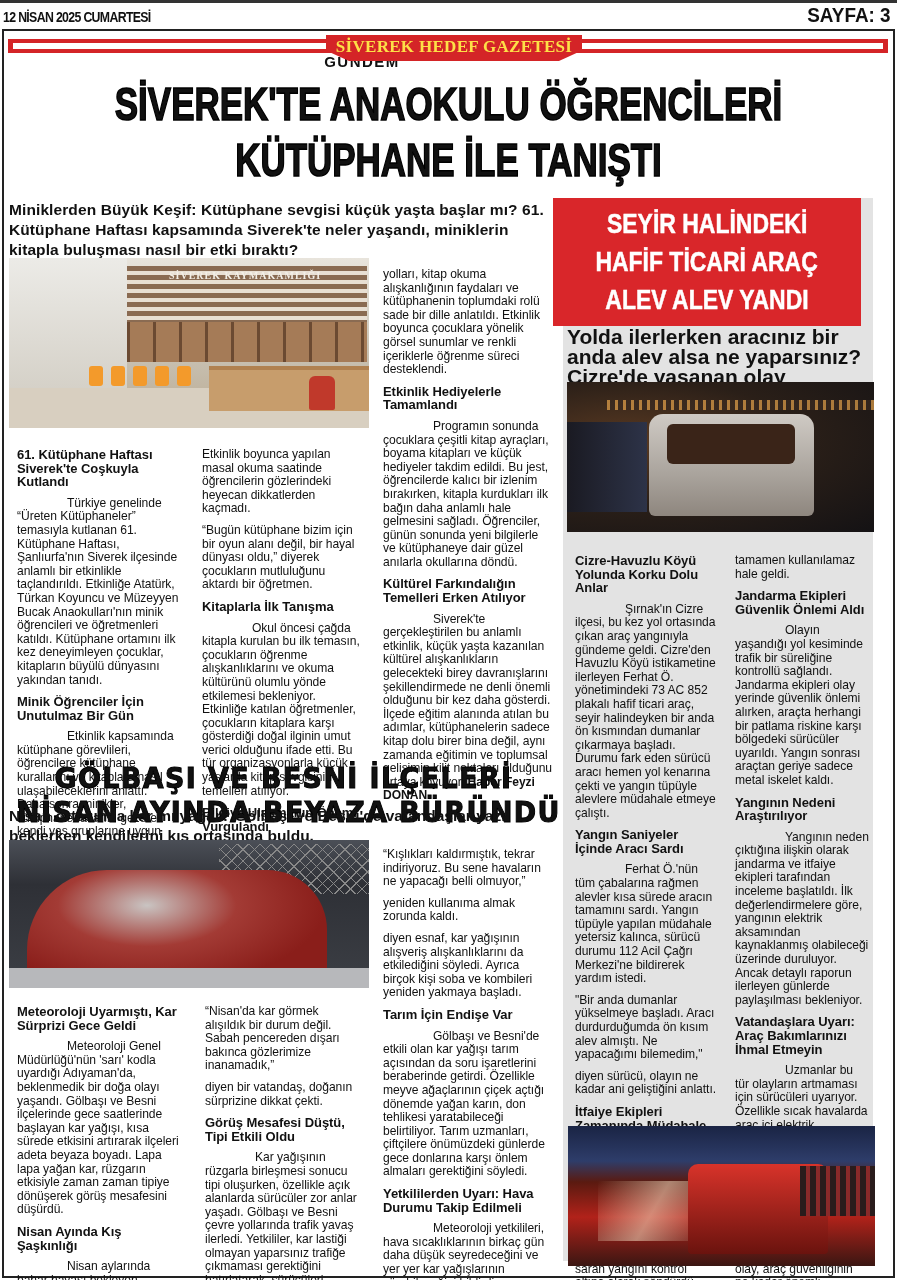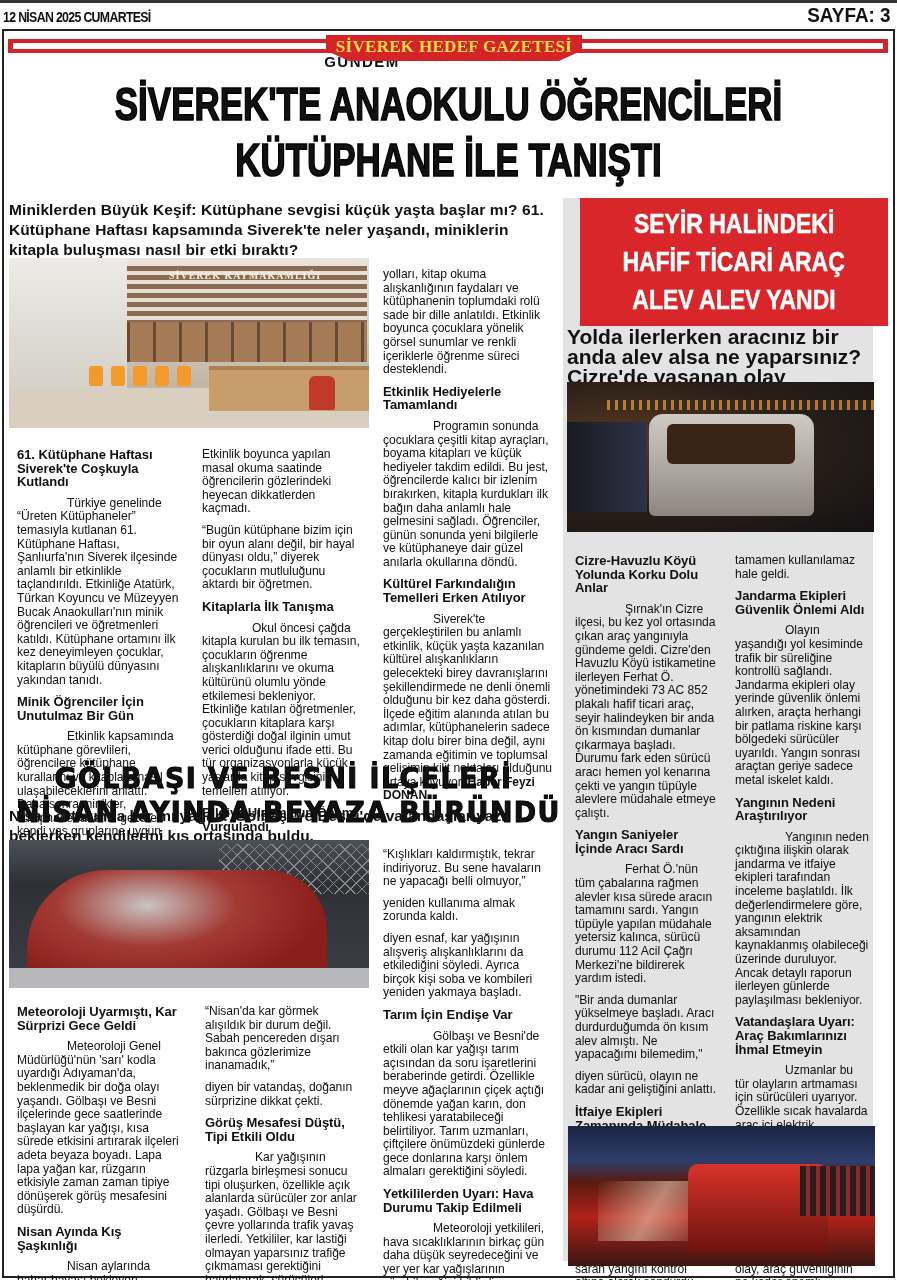--- a/index.html
+++ b/index.html
@@ -33,21 +33,21 @@
   .lib-kid { position: absolute; width: 14px; height: 20px; background: #f39a2b; top: 108px; border-radius: 3px; }
   .lib-wall-left { position: absolute; left: 0; top: 0; width: 118px; height: 130px; background: linear-gradient(180deg, #ecebe7, #d5d1c8); }
   .lib-chair { position: absolute; left: 300px; top: 118px; width: 26px; height: 34px; background: #c0392b; border-radius: 6px 6px 2px 2px; }
 
   .col { position: absolute; font-size: 12.1px; line-height: 13.6px; letter-spacing: -0.05px; }
   .col p { margin: 8px; }
   .col .h { font-weight: bold; font-size: 13px; }
   .col .ind { text-indent: 50px; }
 
   .fire-block { position: absolute; left: 563px; top: 198px; width: 310px; height: 1063px; background: #e3e3e3; }
-  .fire-red { position: absolute; left: 580px; top: 198px; width: 308px; height: 128px; background: #d9262a; display: flex; flex-direction: column; align-items: center; justify-content: center; }
+  .fire-red { position: absolute; left: 553px; top: 198px; width: 308px; height: 128px; background: #d9262a; display: flex; flex-direction: column; align-items: center; justify-content: center; }
   .fire-red div { color: #fff; font-weight: 900; font-size: 28px; line-height: 38px; letter-spacing: 0px; transform: scaleX(0.82); white-space: nowrap; -webkit-text-stroke: 0.5px #fff; }
   .lead-fire { position: absolute; left: 567px; top: 327px; width: 306px; font-size: 21px; font-weight: bold; line-height: 20px; }
 
   .photo-car1 { left: 567px; top: 382px; width: 307px; height: 150px; background: radial-gradient(ellipse at 20% 40%, #5a3a22 0%, #2a1f18 50%, #141214 100%); }
   .car1-lights { position: absolute; left: 40px; top: 18px; width: 270px; height: 10px; background: repeating-linear-gradient(90deg, #e7a44c 0 3px, #3a2a20 3px 8px); opacity: 0.7; }
   .car1-body { position: absolute; left: 82px; top: 32px; width: 165px; height: 102px; background: linear-gradient(180deg, #cfcac4 0%, #a9a39c 60%, #8e867e 100%); border-radius: 14px 14px 6px 6px; }
   .car1-window { position: absolute; left: 100px; top: 42px; width: 128px; height: 40px; background: #3a2418; border-radius: 6px; }
   .car1-people { position: absolute; left: 0; top: 40px; width: 80px; height: 90px; background: linear-gradient(90deg, #1a1a22, #2d3348); }
 
   .fire-col1 { left: 567px; top: 546px; width: 158px; }

